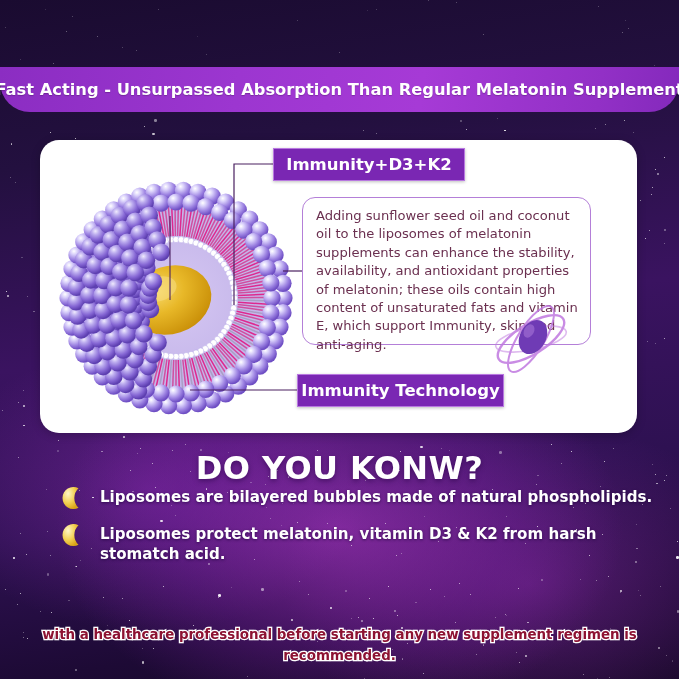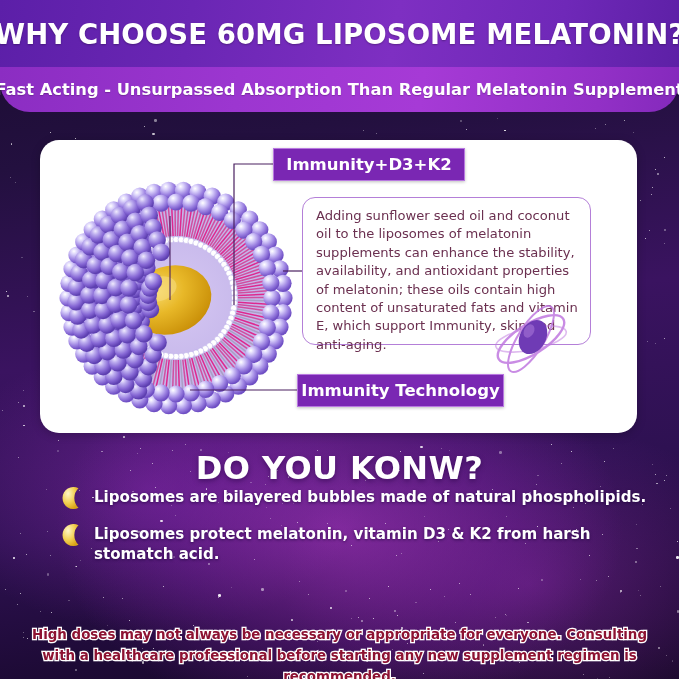--- a/index.html
+++ b/index.html
@@ -90,21 +90,21 @@
     color:#fff;font-weight:bold;font-size:32px;letter-spacing:0.4px;
     font-family:"DejaVu Sans","Liberation Sans",sans-serif;
     text-shadow:0 2px 5px rgba(40,0,70,0.55);
   }
   .bullets{position:absolute;left:58px;top:487px;width:605px;}
   .bullet{position:relative;padding-left:36px;margin-bottom:17px;}
   .bullet .moon{position:absolute;left:0;top:-2px;width:26px;height:26px;}
   .bullet .btxt{
     color:#fff;font-size:15.1px;font-weight:bold;line-height:20px;
     font-family:"DejaVu Sans","Liberation Sans",sans-serif;
-    text-shadow:0 1px 3px rgba(30,0,60,0.7);display:block;
+    text-shadow:0 1px 3px rgba(30,0,60,0.7);display:block;margin-left:6px;
   }
 
   
   .foot{
     position:absolute;left:0;top:624px;width:679px;text-align:center;
   }
   .foot div{
     color:#8d1232;font-size:13.4px;font-weight:bold;line-height:21px;
     font-family:"DejaVu Sans","Liberation Sans",sans-serif;
     -webkit-text-stroke:2.6px #ffffff;paint-order:stroke fill;
@@ -384,23 +384,20 @@
       <i style="left:162.7px;top:98.9px;width:1.1px;height:1.1px;opacity:0.15"></i>
       <i style="left:427.7px;top:108.6px;width:1.1px;height:1.1px;opacity:0.23"></i>
       <i style="left:290.8px;top:68.2px;width:1.1px;height:1.1px;opacity:0.17"></i>
       <i style="left:628.1px;top:28.3px;width:1.1px;height:1.1px;opacity:0.37"></i>
       <i style="left:444.3px;top:91.8px;width:1.1px;height:1.1px;opacity:0.43"></i>
       <i style="left:122.3px;top:46.9px;width:1.1px;height:1.1px;opacity:0.30"></i>
       <i style="left:482.7px;top:34.4px;width:1.1px;height:1.1px;opacity:0.38"></i>
     </div>
 
   <div class="hdr-wrap">
-    <div class="hdr-top">
-      <div class="hdr-title">WHY CHOOSE 60MG LIPOSOME MELATONIN?</div>
-    </div>
     <div class="hdr-sub">
       <span>Fast Acting - Unsurpassed Absorption Than Regular Melatonin Supplement</span>
     </div>
   </div>
 
   <div class="card">
 
     <svg class="lipo" viewBox="0 0 240 240">
       <defs>
         <radialGradient id="gCore" cx="38%" cy="32%" r="72%">
@@ -919,17 +916,16 @@
           </defs>
         <path d="M20.5 3.2A11 11 0 1 0 20.5 22.8 13.6 13.6 0 0 1 20.5 3.2Z" fill="url(#gm2)"></path>
       </svg>
       <span class="btxt">Liposomes protect melatonin, vitamin D3 &amp; K2 from harsh stomatch acid.</span>
     </div>
 
 
   </div>
 
   <div class="foot">
-    <div>High doses may not always be necessary or appropriate for everyone. Consulting</div>
     <div>with a healthcare professional before starting any new supplement regimen is recommended.</div>
   </div>
 
 </div>
 
 </body></html>

